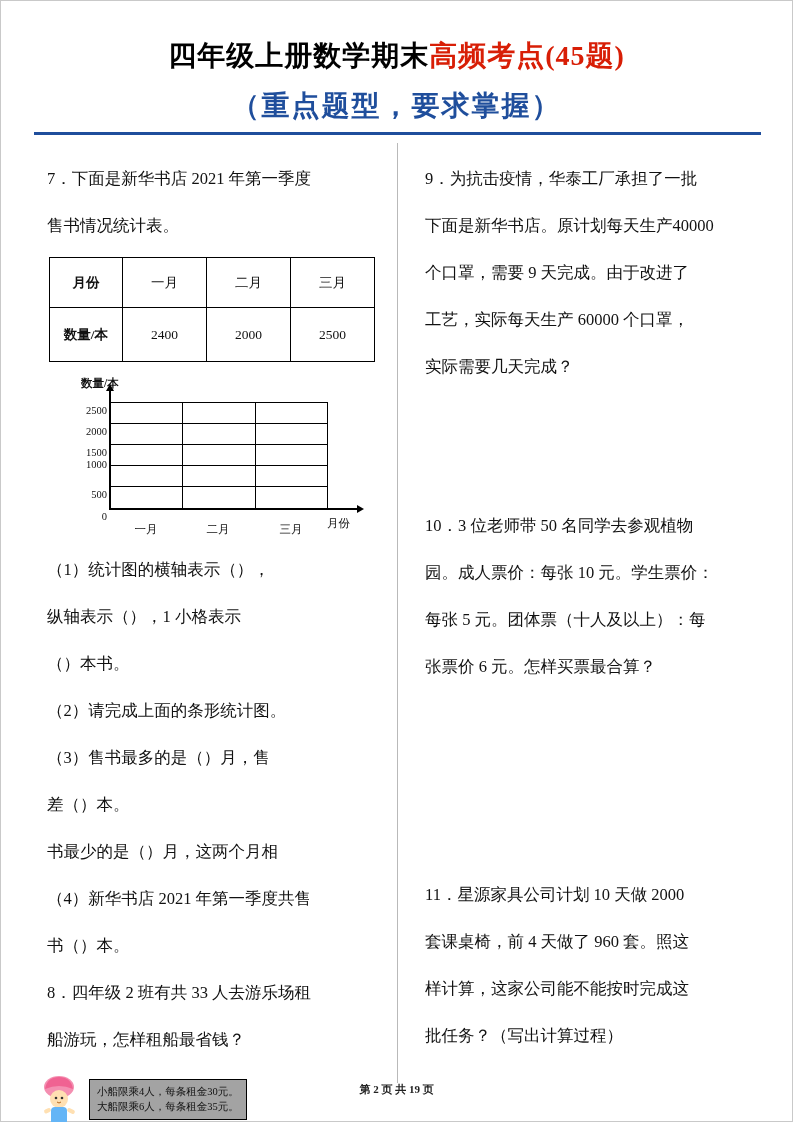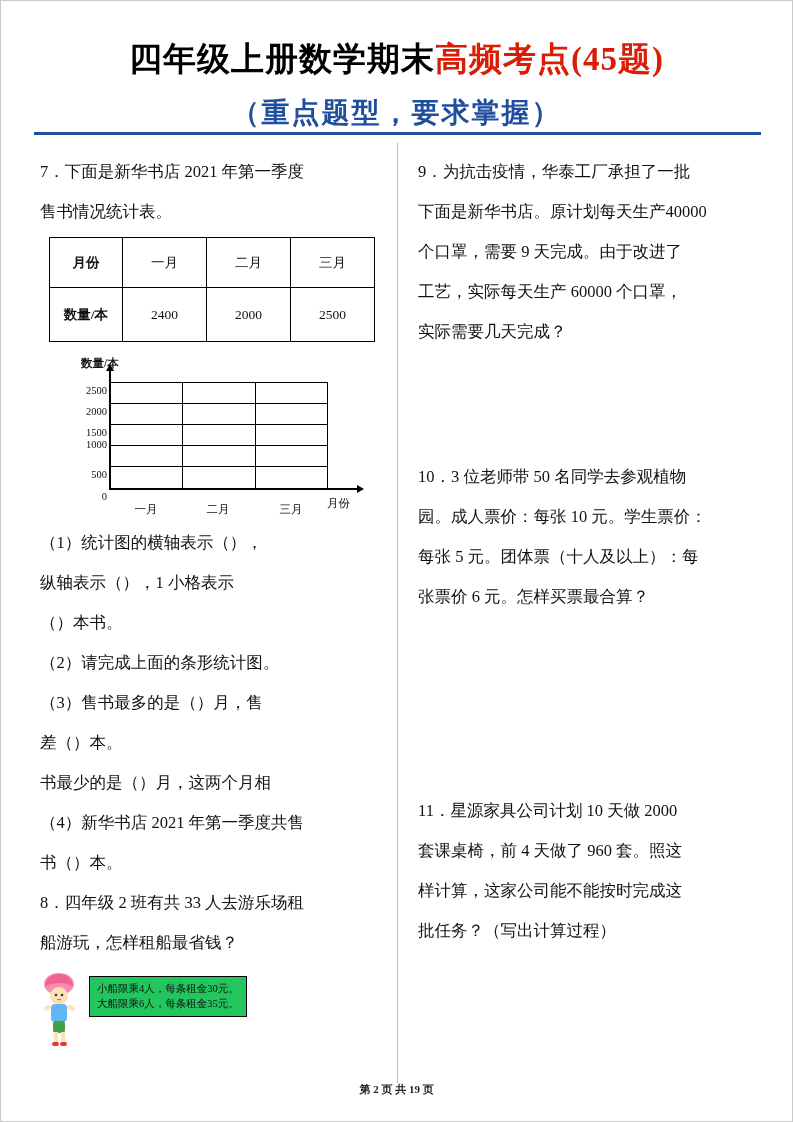--- a/index.html
+++ b/index.html
@@ -26,21 +26,21 @@
   }
   
   .header {
     position: absolute;
     left: 0; right: 0; top: 36px;
     text-align: center;
   }
   .title {
     font-family: "Liberation Serif", serif;
     font-weight: bold;
-    font-size: 33px;
+    font-size: 28px;
     letter-spacing: 1px;
     white-space: nowrap;
   }
   .title .black { color: #000; }
   .title .red { color: #d81e06; }
   .subtitle {
     margin-top: 12px;
     font-size: 28px;
     color: #1f4e9c;
     font-weight: bold;
@@ -66,21 +66,21 @@
   .col {
     position: absolute;
     top: 146px;
     font-size: 16.5px;
     line-height: 31px;
   }
   .col-left { left: 30px; width: 355px; }
   .col-right { left: 408px; width: 350px; }
 
   .q { margin-bottom: 4px; }
-  .q p { margin: 9px; text-indent: 0; }
+  .q p { margin: 16px; text-indent: 0; }
 
   
   .stat-table {
     border-collapse: collapse;
     margin: 10px 0 6px 18px;
     font-size: 13.5px;
   }
   .stat-table td {
     border: 1.3px solid #000;
     text-align: center;
@@ -173,21 +173,21 @@
     margin-top: 10px;
     height: 80px;
   }
   .note-box {
     position: absolute;
     left: 58px; top: 8px;
     border: 1.2px solid #000;
     padding: 4px 7px 5px 7px;
     font-size: 10.5px;
     line-height: 15px;
-    background: #22c55e;
+    background: #a3a3a3;
     white-space: nowrap;
   }
   
   .girl {
     position: absolute;
     left: 6px; top: 2px;
     width: 46px; height: 76px;
   }
   
   .footer {

